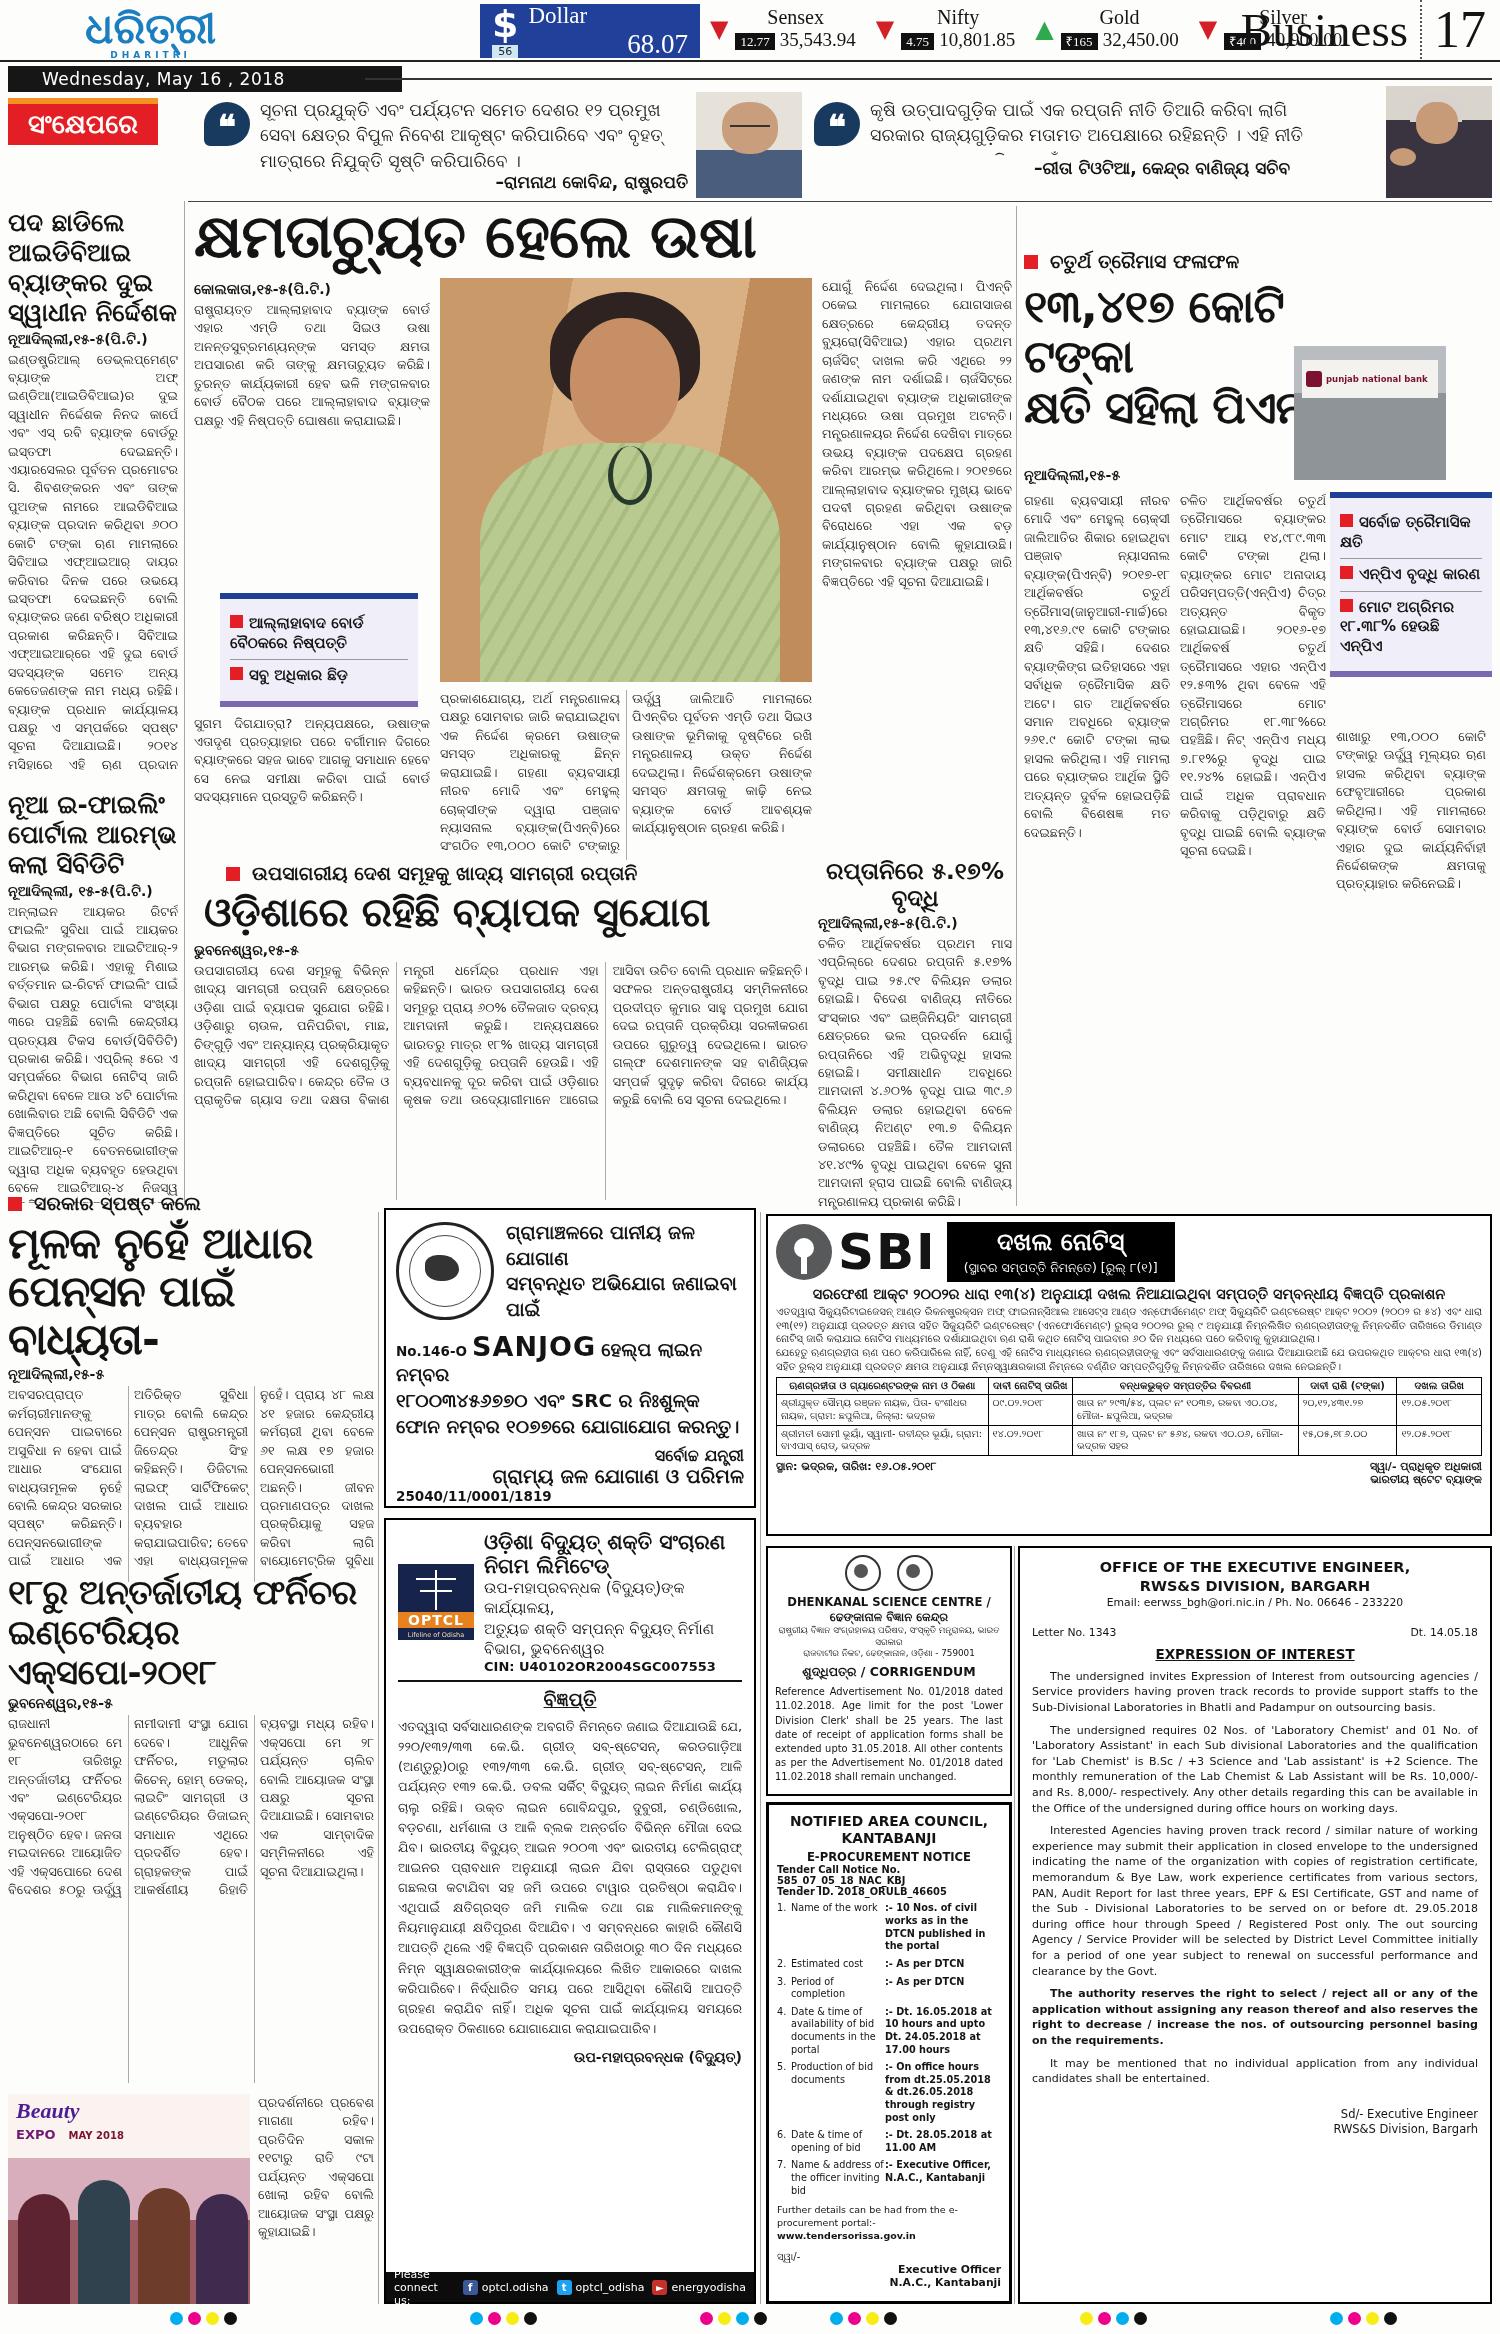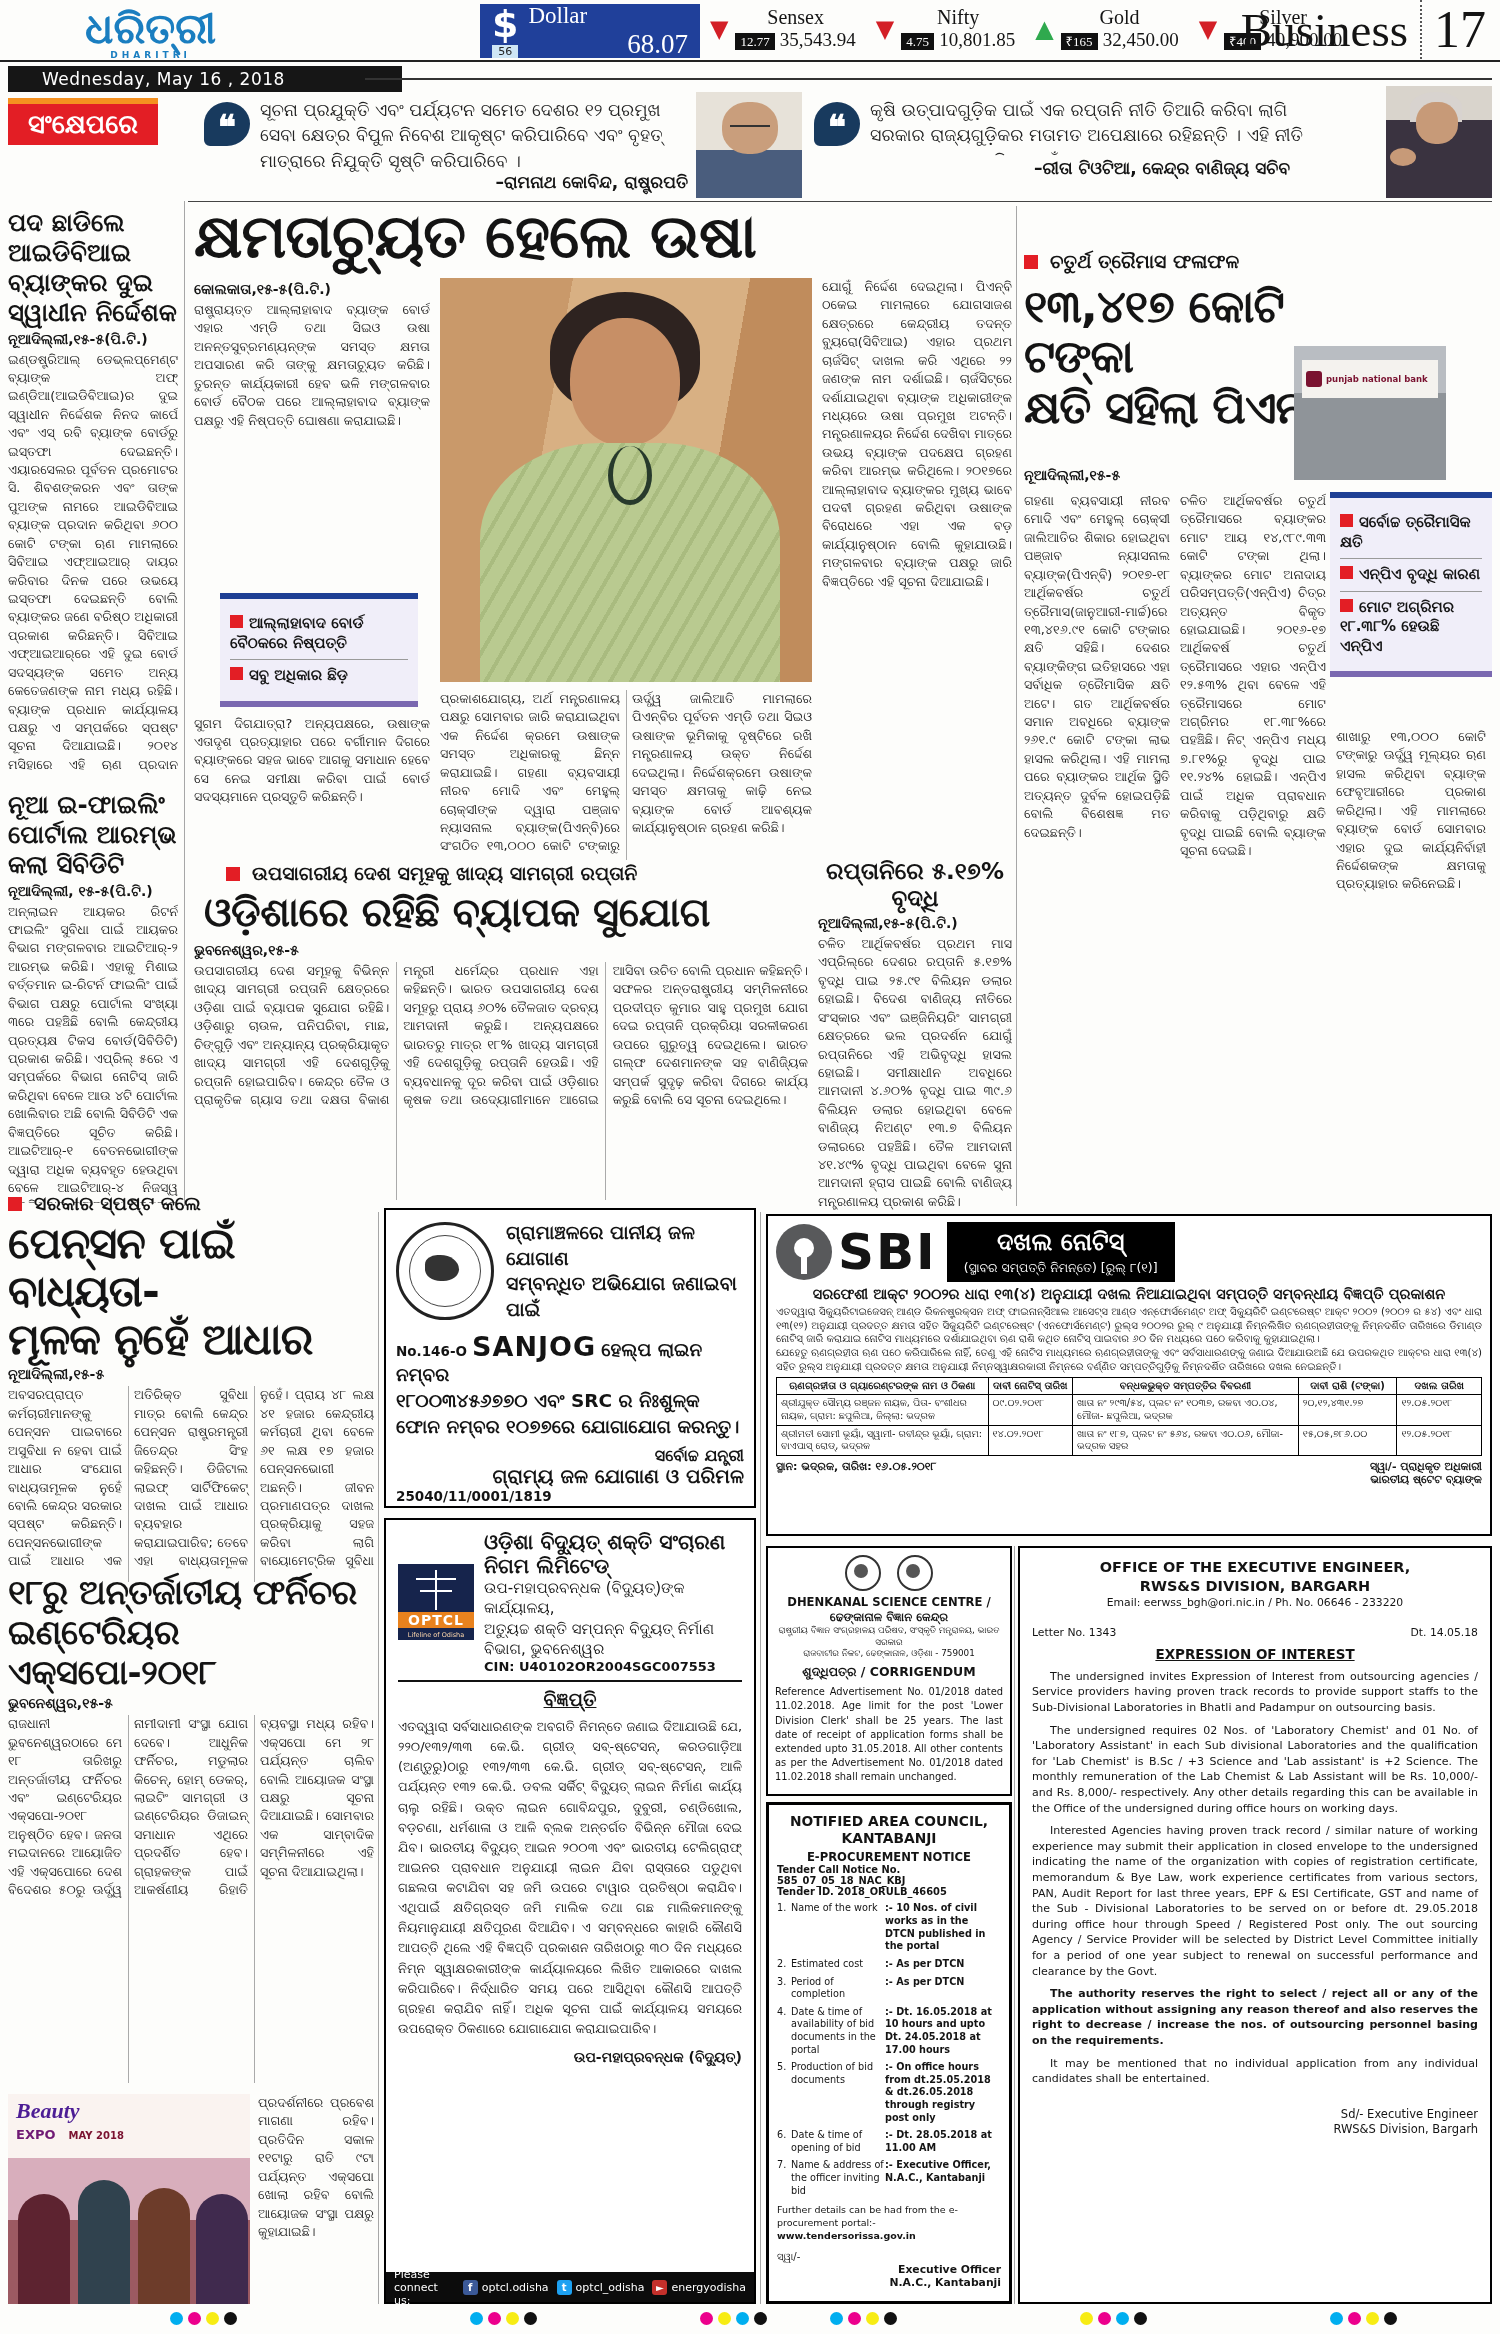--- a/index.html
+++ b/index.html
@@ -327,22 +327,22 @@
     <div class="bodytxt abs" style="left:156px;top:242px;width:146px;height:760px;">ଚଳିତ ଆର୍ଥିକବର୍ଷର ଚତୁର୍ଥ ତ୍ରୈମାସରେ ବ୍ୟାଙ୍କର ମୋଟ ଆୟ ୧୪,୯୮୯.୩୩ କୋଟି ଟଙ୍କା ଥିଲା। ବ୍ୟାଙ୍କର ମୋଟ ଅନାଦାୟ ପରିସମ୍ପତ୍ତି(ଏନ୍‌ପିଏ) ଚିତ୍ର ଅତ୍ୟନ୍ତ ବିକୃତ ହୋଇଯାଇଛି। ୨୦୧୬-୧୭ ଆର୍ଥିକବର୍ଷ ଚତୁର୍ଥ ତ୍ରୈମାସରେ ଏହାର ଏନ୍‌ପିଏ ୧୨.୫୩% ଥିବା ବେଳେ ଏହି ତ୍ରୈମାସରେ ମୋଟ ଅଗ୍ରିମର ୧୮.୩୮%ରେ ପହଞ୍ଚିଛି। ନିଟ୍ ଏନ୍‌ପିଏ ମଧ୍ୟ ୭.୮୧%ରୁ ବୃଦ୍ଧି ପାଇ ୧୧.୨୪% ହୋଇଛି। ଏନ୍‌ପିଏ ପାଇଁ ଅଧିକ ପ୍ରାବଧାନ କରିବାକୁ ପଡ଼ିଥିବାରୁ କ୍ଷତି ବୃଦ୍ଧି ପାଇଛି ବୋଲି ବ୍ୟାଙ୍କ ସୂଚନା ଦେଇଛି।</div>
     <div class="bodytxt abs" style="left:312px;top:478px;width:150px;height:524px;">ଶାଖାରୁ ୧୩,୦୦୦ କୋଟି ଟଙ୍କାରୁ ଊର୍ଦ୍ଧ୍ୱ ମୂଲ୍ୟର ଋଣ ହାସଲ କରିଥିବା ବ୍ୟାଙ୍କ ଫେବୃଆରୀରେ ପ୍ରକାଶ କରିଥିଲା। ଏହି ମାମଲାରେ ବ୍ୟାଙ୍କ ବୋର୍ଡ ସୋମବାର ଏହାର ଦୁଇ କାର୍ଯ୍ୟନିର୍ବାହୀ ନିର୍ଦ୍ଦେଶକଙ୍କ କ୍ଷମତାକୁ ପ୍ରତ୍ୟାହାର କରିନେଇଛି।</div>
   </div>
 
   <div class="abs" style="left:8px;top:1192px;width:366px;">
     <div>
       <span class="ksq"></span>
       <span class="kicker">ସରକାର ସ୍ପଷ୍ଟ କଲେ</span>
     </div>
     <div class="h-pension" style="margin-top:4px;">
+      <div>ମୂଳକ ନୁହେଁ ଆଧାର</div>
       <div>ପେନ୍‌ସନ ପାଇଁ ବାଧ୍ୟତା-</div>
-      <div>ମୂଳକ ନୁହେଁ ଆଧାର</div>
     </div>
     <div class="dateline">ନୂଆଦିଲ୍ଲୀ,୧୫-୫</div>
     <div class="bodytxt" style="height:196px;columns:3;column-gap:12px;column-rule:1px solid #aaa;">ଅବସରପ୍ରାପ୍ତ କର୍ମଚାରୀମାନଙ୍କୁ ପେନ୍‌ସନ ପାଇବାରେ ଅସୁବିଧା ନ ହେବା ପାଇଁ ଆଧାର ସଂଯୋଗ ବାଧ୍ୟତାମୂଳକ ନୁହେଁ ବୋଲି କେନ୍ଦ୍ର ସରକାର ସ୍ପଷ୍ଟ କରିଛନ୍ତି। ପେନ୍‌ସନଭୋଗୀଙ୍କ ପାଇଁ ଆଧାର ଏକ ଅତିରିକ୍ତ ସୁବିଧା ମାତ୍ର ବୋଲି କେନ୍ଦ୍ର ପେନ୍‌ସନ ରାଷ୍ଟ୍ରମନ୍ତ୍ରୀ ଜିତେନ୍ଦ୍ର ସିଂହ କହିଛନ୍ତି। ଡିଜିଟାଲ ଲାଇଫ୍ ସାର୍ଟିଫିକେଟ୍ ଦାଖଲ ପାଇଁ ଆଧାର ବ୍ୟବହାର କରାଯାଇପାରିବ; ତେବେ ଏହା ବାଧ୍ୟତାମୂଳକ ନୁହେଁ। ପ୍ରାୟ ୪୮ ଲକ୍ଷ ୪୧ ହଜାର କେନ୍ଦ୍ରୀୟ କର୍ମଚାରୀ ଥିବା ବେଳେ ୬୧ ଲକ୍ଷ ୧୭ ହଜାର ପେନ୍‌ସନଭୋଗୀ ଅଛନ୍ତି। ଜୀବନ ପ୍ରମାଣପତ୍ର ଦାଖଲ ପ୍ରକ୍ରିୟାକୁ ସହଜ କରିବା ଲାଗି ବାୟୋମେଟ୍ରିକ ସୁବିଧା ମଧ୍ୟ କରାଯାଇଛି ବୋଲି ମନ୍ତ୍ରୀ ସୂଚନା ଦେଇଛନ୍ତି।</div>
   </div>
 
   <div class="abs" style="left:8px;top:1572px;width:366px;">
     <div class="h-furn">
       <div>୧୮ରୁ ଅନ୍ତର୍ଜାତୀୟ ଫର୍ନିଚର</div>
       <div>ଇଣ୍ଟେରିୟର ଏକ୍ସପୋ-୨୦୧୮</div>
     </div>

